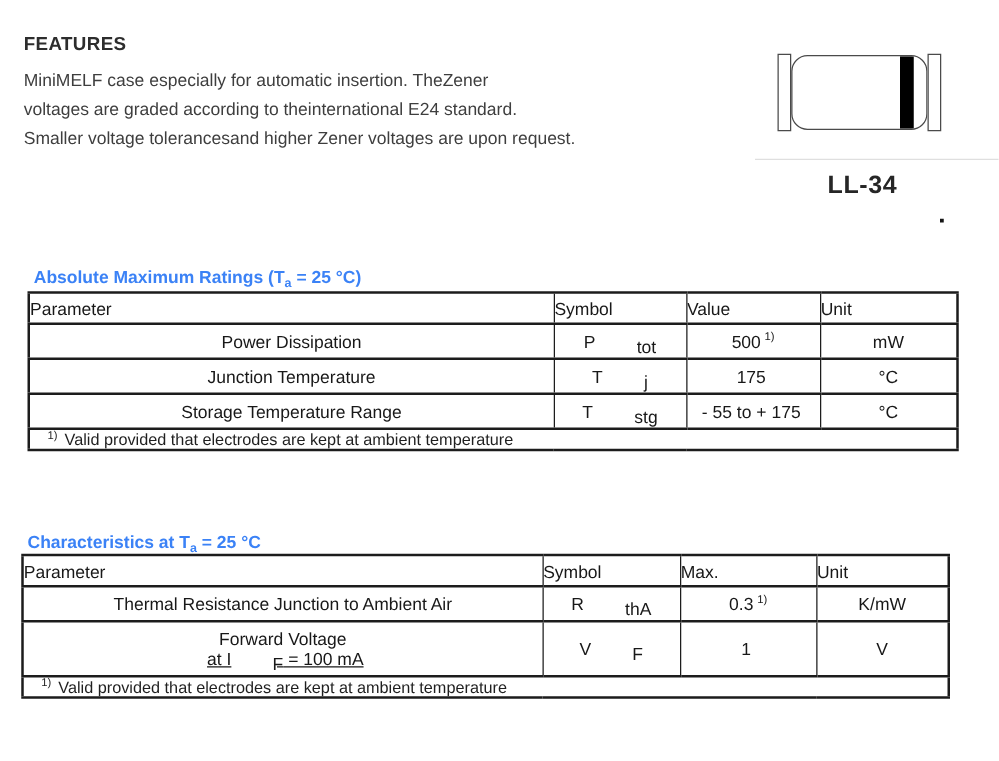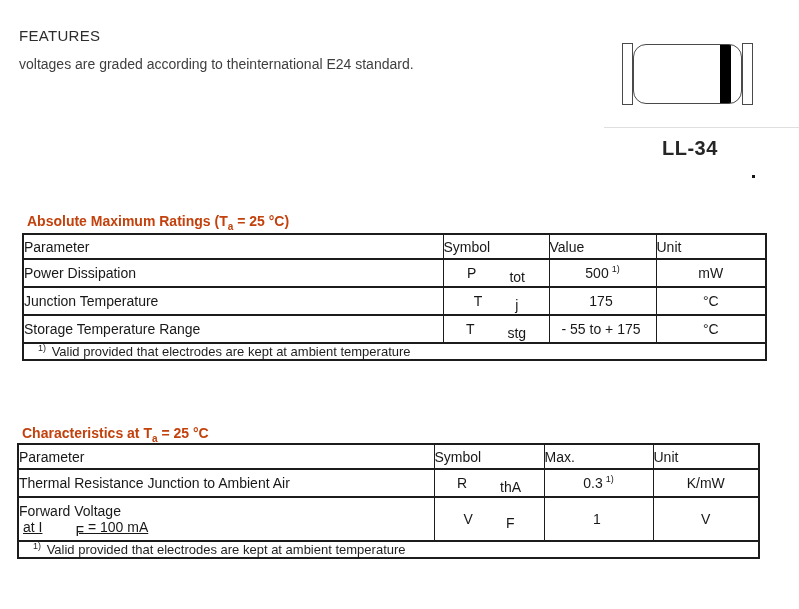--- a/index.html
+++ b/index.html
@@ -11,21 +11,21 @@
     position: relative;
     overflow: hidden;
     color: #1a1a1a;
   }
   .page { position: absolute; inset: 0; background: #ffffff; }
 
   
   .features { position: absolute; left: 19px; top: 27px; width: 570px; }
   .features-heading {
     margin: 0 0 9px 0;
-    font-size: 15px; font-weight: normal; color: #2d2d2d; letter-spacing: .3px;
+    font-size: 15px; font-weight: bold; color: #2d2d2d; letter-spacing: .3px;
   }
   .fline { margin: 0; font-size: 14px; line-height: 23px; color: #3e3e3e; }
 
   
   .cap {
     position: absolute; width: 11px; height: 62px; top: 43px;
     background: #ffffff; border: 1px solid #4a4a4a;
   }
   .cap-left  { left: 622px; }
   .cap-right { left: 742px; }
@@ -42,21 +42,21 @@
     position: absolute; left: 604px; top: 127px; width: 195px; height: 1px;
     background: #dfdfdf;
   }
   .pkg-label {
     position: absolute; left: 662px; top: 137px;
     font-size: 20px; font-weight: bold; color: #262626; letter-spacing: .5px;
   }
   .stray-dot { position: absolute; left: 752px; top: 175px; width: 3px; height: 3px; background: #151515; }
 
   
-  .tbl-title { position: absolute; font-size: 14px; font-weight: bold; color: #c2410c; }
+  .tbl-title { position: absolute; font-size: 14px; font-weight: bold; color: #3b82f6; }
   .t1-title { left: 27px; top: 213px; }
   .t2-title { left: 22px; top: 425px; }
   .tbl-title sub { font-size: 10px; line-height: 0; }
 
   table.spec {
     position: absolute; border-collapse: collapse; table-layout: fixed;
     background: #ffffff; border: 2px solid #1c1c1c;
   }
   .t1 { left: 22px; top: 233px; width: 743px; }
   .t2 { left: 17px; top: 443px; width: 741px; }
@@ -64,36 +64,38 @@
   table.spec td {
     border: 1px solid #1c1c1c;
     border-top-width: 2px; border-bottom-width: 2px;
     font-size: 14px; color: #181818;
     padding: 0; vertical-align: middle;
     overflow: hidden; white-space: nowrap;
   }
   tr.hdr td { height: 25px; }
   tr.datarow td { height: 28px; }
   tr.datarow-tall td { height: 44px; }
-  td.param { text-align: left; padding-left: 12px; }
+  td.param { text-align: center; padding-left: 12px; }
   td.c { text-align: center; }
   td .line2 { padding-left: 4px; text-decoration: underline; }
   td sub { font-size: 14px; line-height: 0; padding-left: 33px; }
   sup.note { font-size: 9px; line-height: 0; margin-left: 3px; }
   tr.fnote td { height: 16px; font-size: 13px; text-align: left; padding-left: 14px; color: #1f1f1f; }
   tr.fnote sup { font-size: 9px; line-height: 0; margin-right: 2px; }
 </style>
 </head>
 <body>
 
 <div class="page">
 
   <section class="features">
     <h2 class="features-heading">FEATURES</h2>
+    <p class="fline">MiniMELF case especially for automatic insertion. TheZener</p>
     <p class="fline">voltages are graded according to theinternational E24 standard.</p>
+    <p class="fline">Smaller voltage tolerancesand higher Zener voltages are upon request.</p>
   </section>
 
   <div class="cap cap-left"></div>
   <div class="pkg-body">
     <div class="cathode-band"></div>
   </div>
   <div class="cap cap-right"></div>
   <div class="figure-baseline"></div>
   <div class="pkg-label">LL-34</div>
   <div class="stray-dot"></div>

